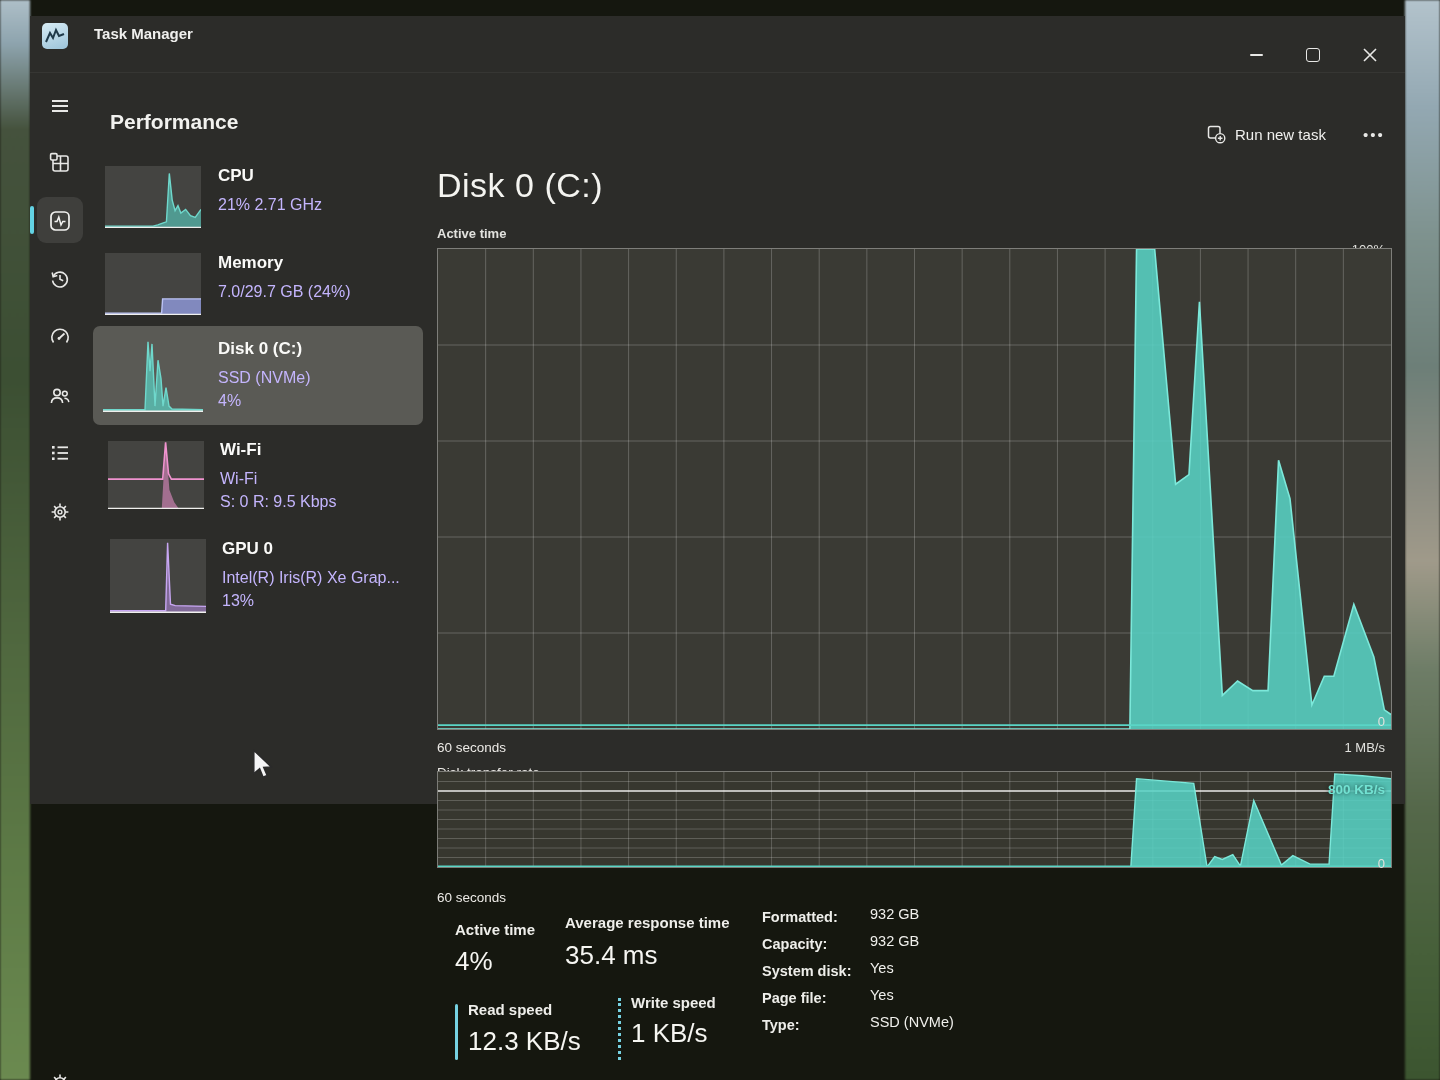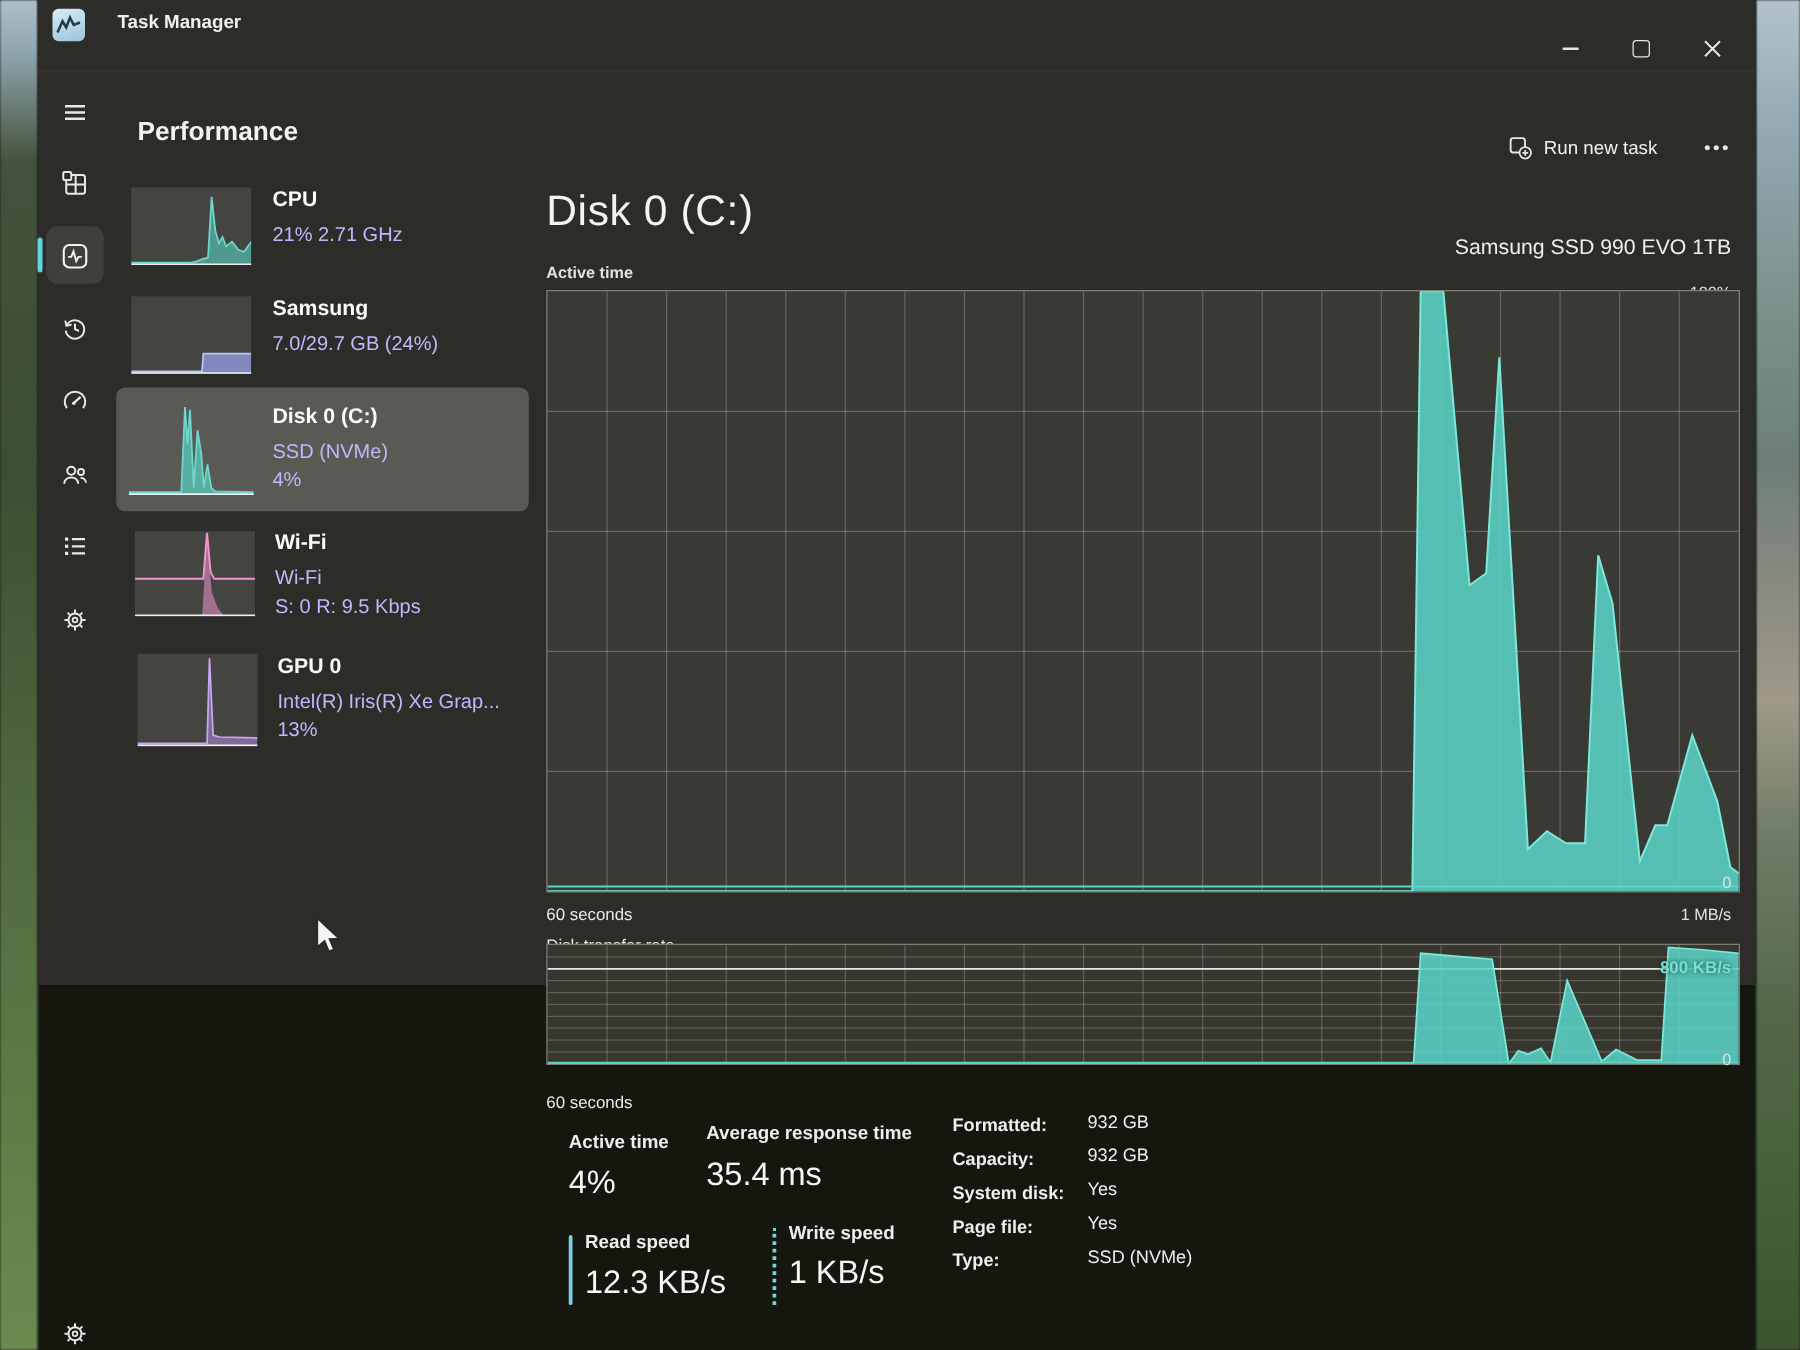--- a/index.html
+++ b/index.html
@@ -7,21 +7,21 @@
          font-family:"Liberation Sans","DejaVu Sans",sans-serif;color:#ececea;
          background:#15170f;}
   
   #edge-left{position:absolute;left:0;top:0;width:30px;height:1080px;
     background:linear-gradient(180deg,#aebfc8 0%,#8ea4ae 4%,#45523d 12%,#3c4f33 35%,#50683f 60%,#5d7a46 80%,#6b8a50 100%);
     filter:blur(1px);}
   #edge-right{position:absolute;left:1405px;top:0;width:35px;height:1080px;
     background:linear-gradient(180deg,#b3c3cc 0%,#93a8b2 10%,#7e928e 22%,#6d7f78 34%,#8d8d82 45%,#a09a8a 52%,#6e7d67 62%,#55684a 75%,#47603a 88%,#3c5530 100%);
     filter:blur(1px);}
   
-  #win{position:absolute;left:30px;top:0;width:1375px;height:788px;background:#2c2c29;}
+  #win{position:absolute;left:30px;top:16px;width:1375px;height:788px;background:#2c2c29;}
   .r{text-align:right;}
 
   
   #titlebar{position:absolute;left:0;top:0;width:100%;height:56px;border-bottom:1px solid rgba(255,255,255,0.05);}
   #app-icon{position:absolute;left:12px;top:7px;width:26px;height:26px;border-radius:5px;
     background:linear-gradient(160deg,#d7ecf5,#9cc4da);}
   #win-title{position:absolute;left:64px;top:9px;font-size:15px;font-weight:600;color:#f0f0ee;}
   .winbtn{position:absolute;top:22px;width:46px;height:34px;display:flex;align-items:center;justify-content:center;}
   #btn-min{left:1203px;} #btn-max{left:1260px;} #btn-close{left:1317px;}
   #btn-min .bar{width:13px;height:2px;background:#e8e8e6;border-radius:1px;}
@@ -192,21 +192,21 @@
     </div>
 
     <div>
       <div class="mini" style="left:75px;top:237px;width:96px;height:62px">
           <svg viewBox="0 0 100 100" preserveAspectRatio="none">
             <polygon points="0,97 59,97 60,74 100,74 100,100 0,100" fill="rgba(150,160,232,0.75)"></polygon>
             <polyline points="0,97 59,97 60,74 100,74" fill="none" stroke="#bcc4f6" stroke-width="1.4" vector-effect="non-scaling-stroke"></polyline>
             <line x1="0" y1="99.2" x2="100" y2="99.2" stroke="#f0f0ee" stroke-width="1.6" vector-effect="non-scaling-stroke"></line>
           </svg>
         </div>
-      <div class="itm-title" style="left:188px;top:237px">Samsung</div>
+      <div class="itm-title" style="left:188px;top:237px">Memory</div>
       <div class="itm-sub" style="left:188px;top:267px">7.0/29.7 GB (24%)</div>
     </div>
 
     <div id="disk-sel">
       <div class="mini" style="left:10px;top:12px;width:100px;height:74px;background:transparent">
           <svg viewBox="0 0 100 100" preserveAspectRatio="none">
             <polygon points="0,97 42,97 45,5 47,45 49,8 52,92 55,30 58,55 60,92 63,67 66,92 69,96 100,97 100,100 0,100" fill="rgba(88,210,196,0.7)"></polygon>
             <polyline points="0,97 42,97 45,5 47,45 49,8 52,92 55,30 58,55 60,92 63,67 66,92 69,96 100,97" fill="none" stroke="#6fd8cc" stroke-width="1.4" vector-effect="non-scaling-stroke"></polyline>
             <line x1="0" y1="99.2" x2="100" y2="99.2" stroke="#f0f0ee" stroke-width="1.6" vector-effect="non-scaling-stroke"></line>
           </svg>
@@ -236,21 +236,20 @@
             <polyline points="0,97 58,97 60,5 63,88 68,90 100,91" fill="none" stroke="#c7a6f2" stroke-width="1.4" vector-effect="non-scaling-stroke"></polyline>
             <line x1="0" y1="99.2" x2="100" y2="99.2" stroke="#f0f0ee" stroke-width="1.6" vector-effect="non-scaling-stroke"></line>
           </svg>
         </div>
       <div class="itm-title" style="left:192px;top:523px">GPU 0</div>
       <div class="itm-sub" style="left:192px;top:553px">Intel(R) Iris(R) Xe Grap...</div>
       <div class="itm-sub" style="left:192px;top:576px">13%</div>
     </div>
 
     <div id="main-title">Disk 0 (C:)</div>
-    <div id="device-name">Samsung SSD 990 EVO 1TB</div>
 
     <div class="axis-lab" style="left:407px;top:210px;font-weight:600">Active time</div>
     <div class="axis-lab r" style="left:1205px;top:226px;width:150px">100%</div>
 
     <div id="chart-main">
         <svg viewBox="0 0 100 100" preserveAspectRatio="none">
           <line stroke-width="1" vector-effect="non-scaling-stroke" x1="5" y1="0" x2="5" y2="100" stroke="rgba(255,255,255,0.22)"></line>
           <line stroke-width="1" vector-effect="non-scaling-stroke" x1="10" y1="0" x2="10" y2="100" stroke="rgba(255,255,255,0.22)"></line>
           <line stroke-width="1" vector-effect="non-scaling-stroke" x1="15" y1="0" x2="15" y2="100" stroke="rgba(255,255,255,0.22)"></line>
           <line stroke-width="1" vector-effect="non-scaling-stroke" x1="20" y1="0" x2="20" y2="100" stroke="rgba(255,255,255,0.22)"></line>

